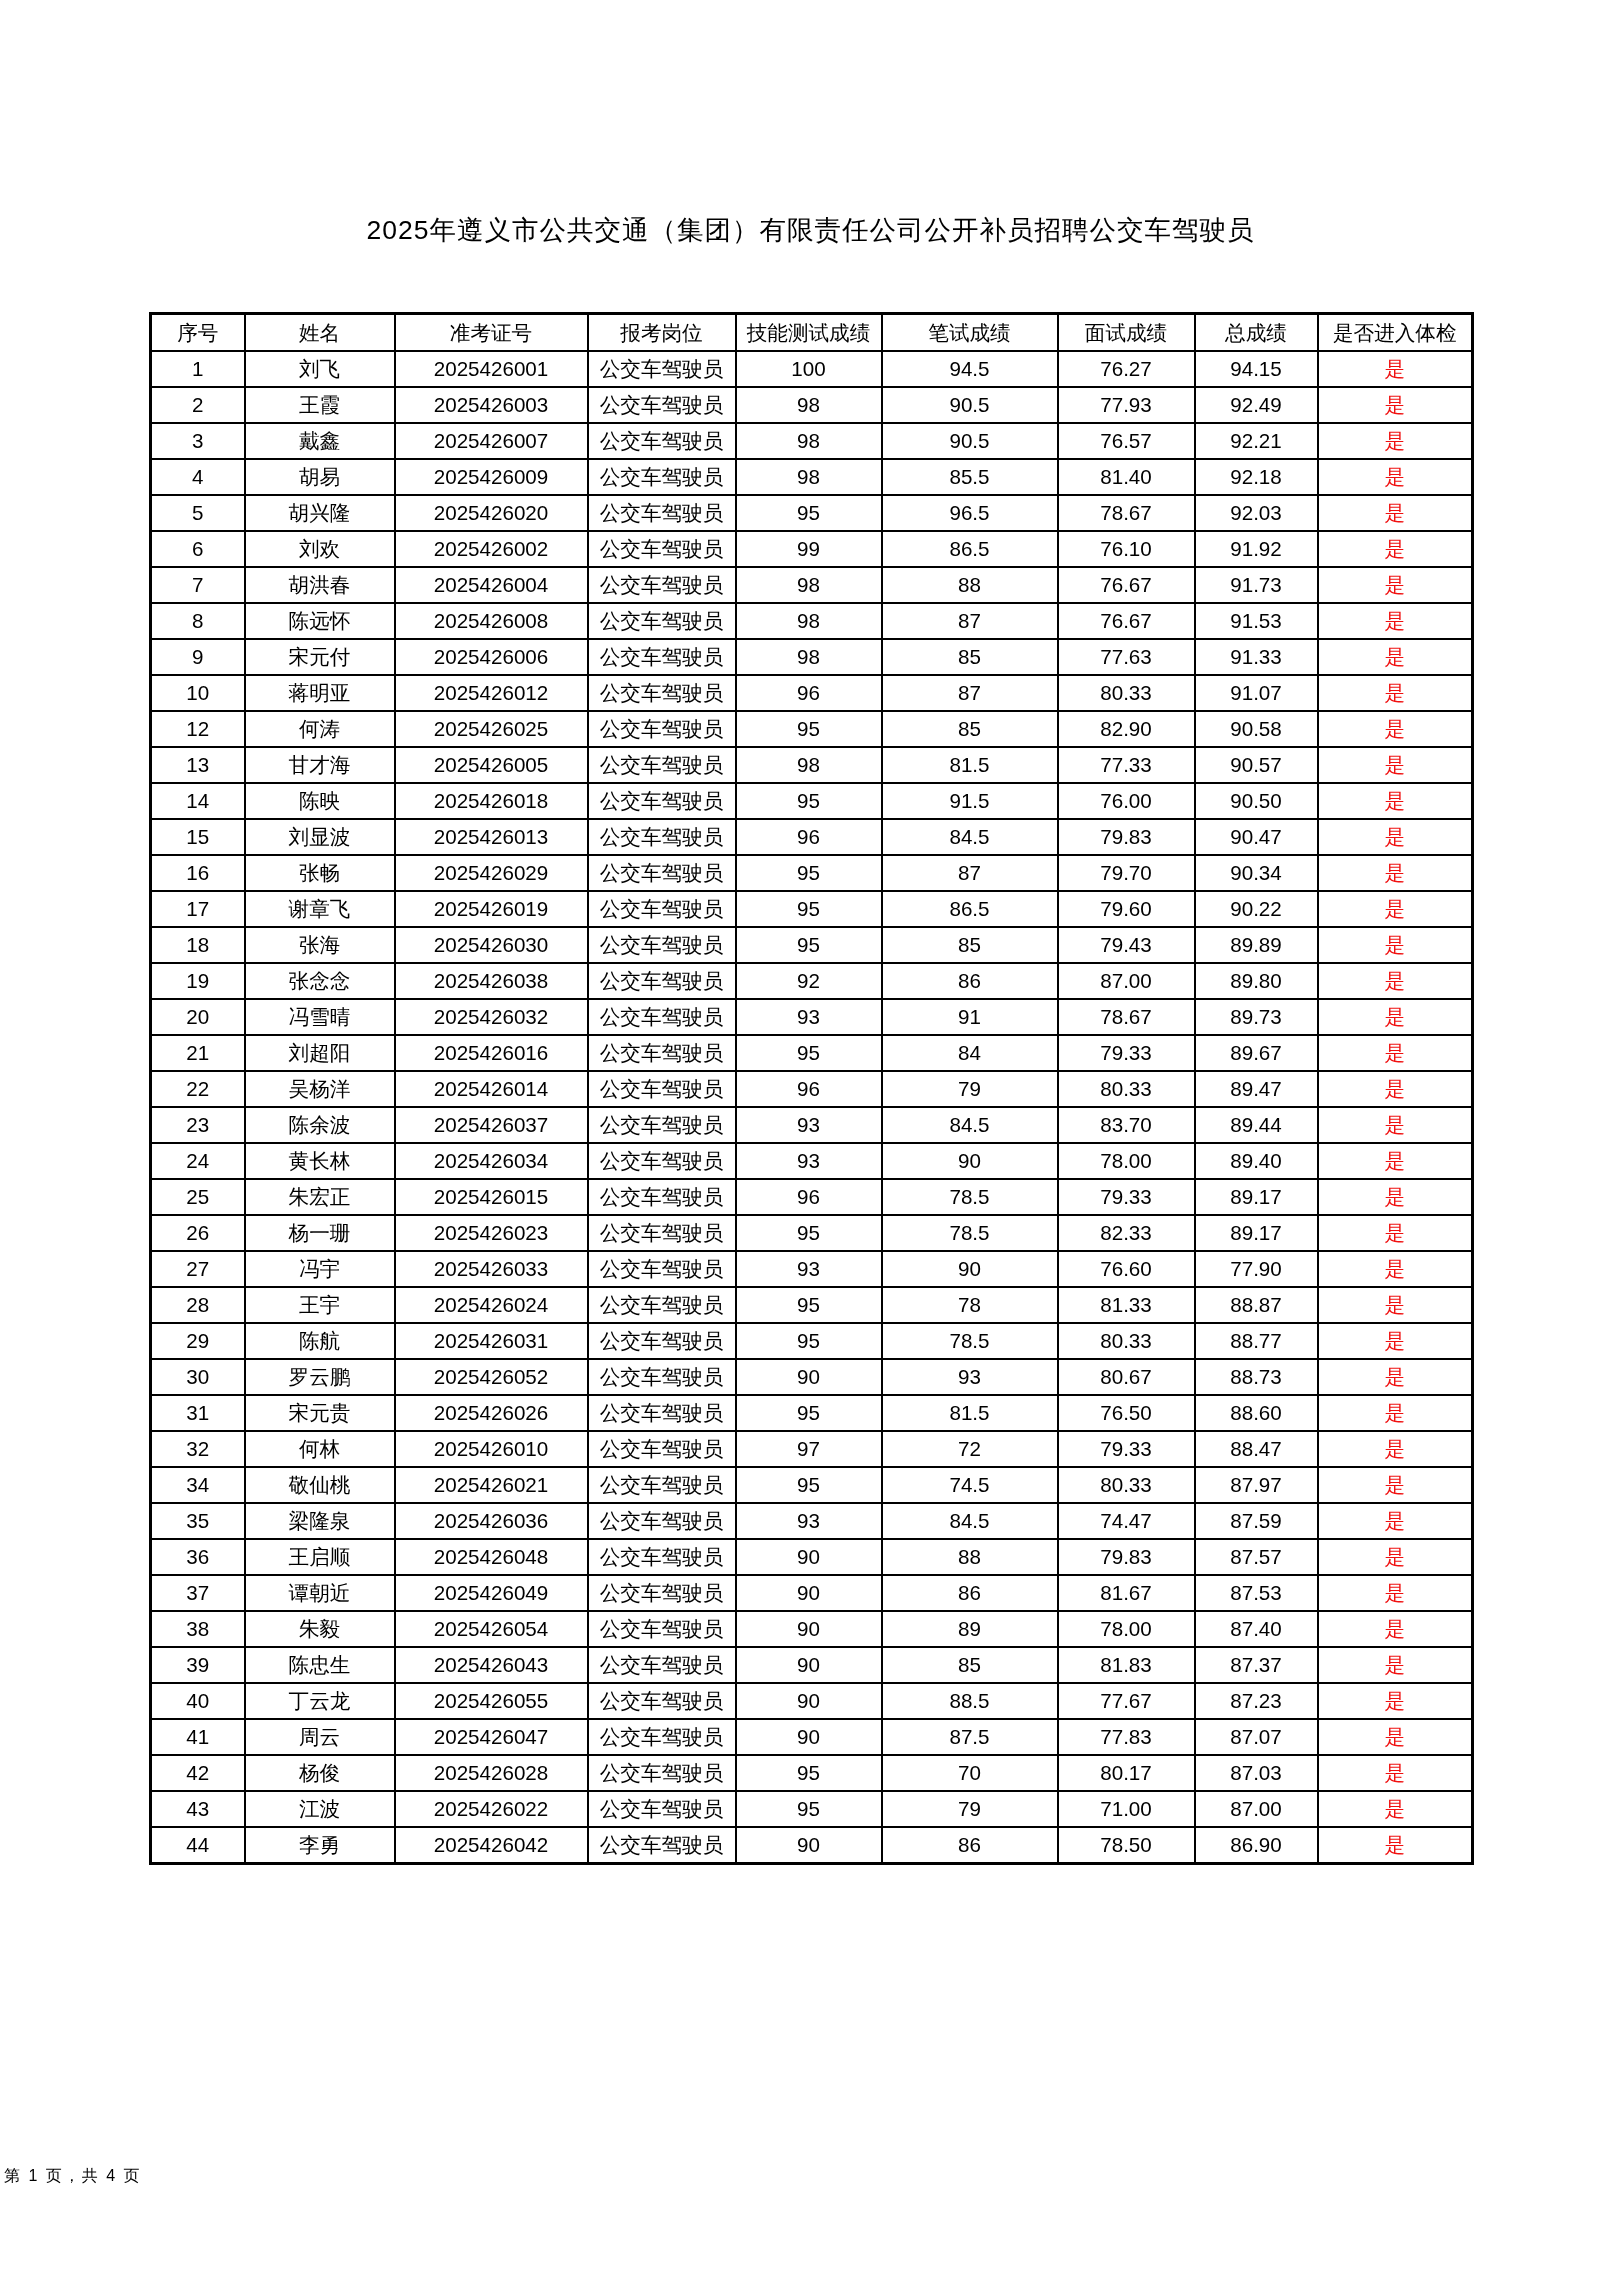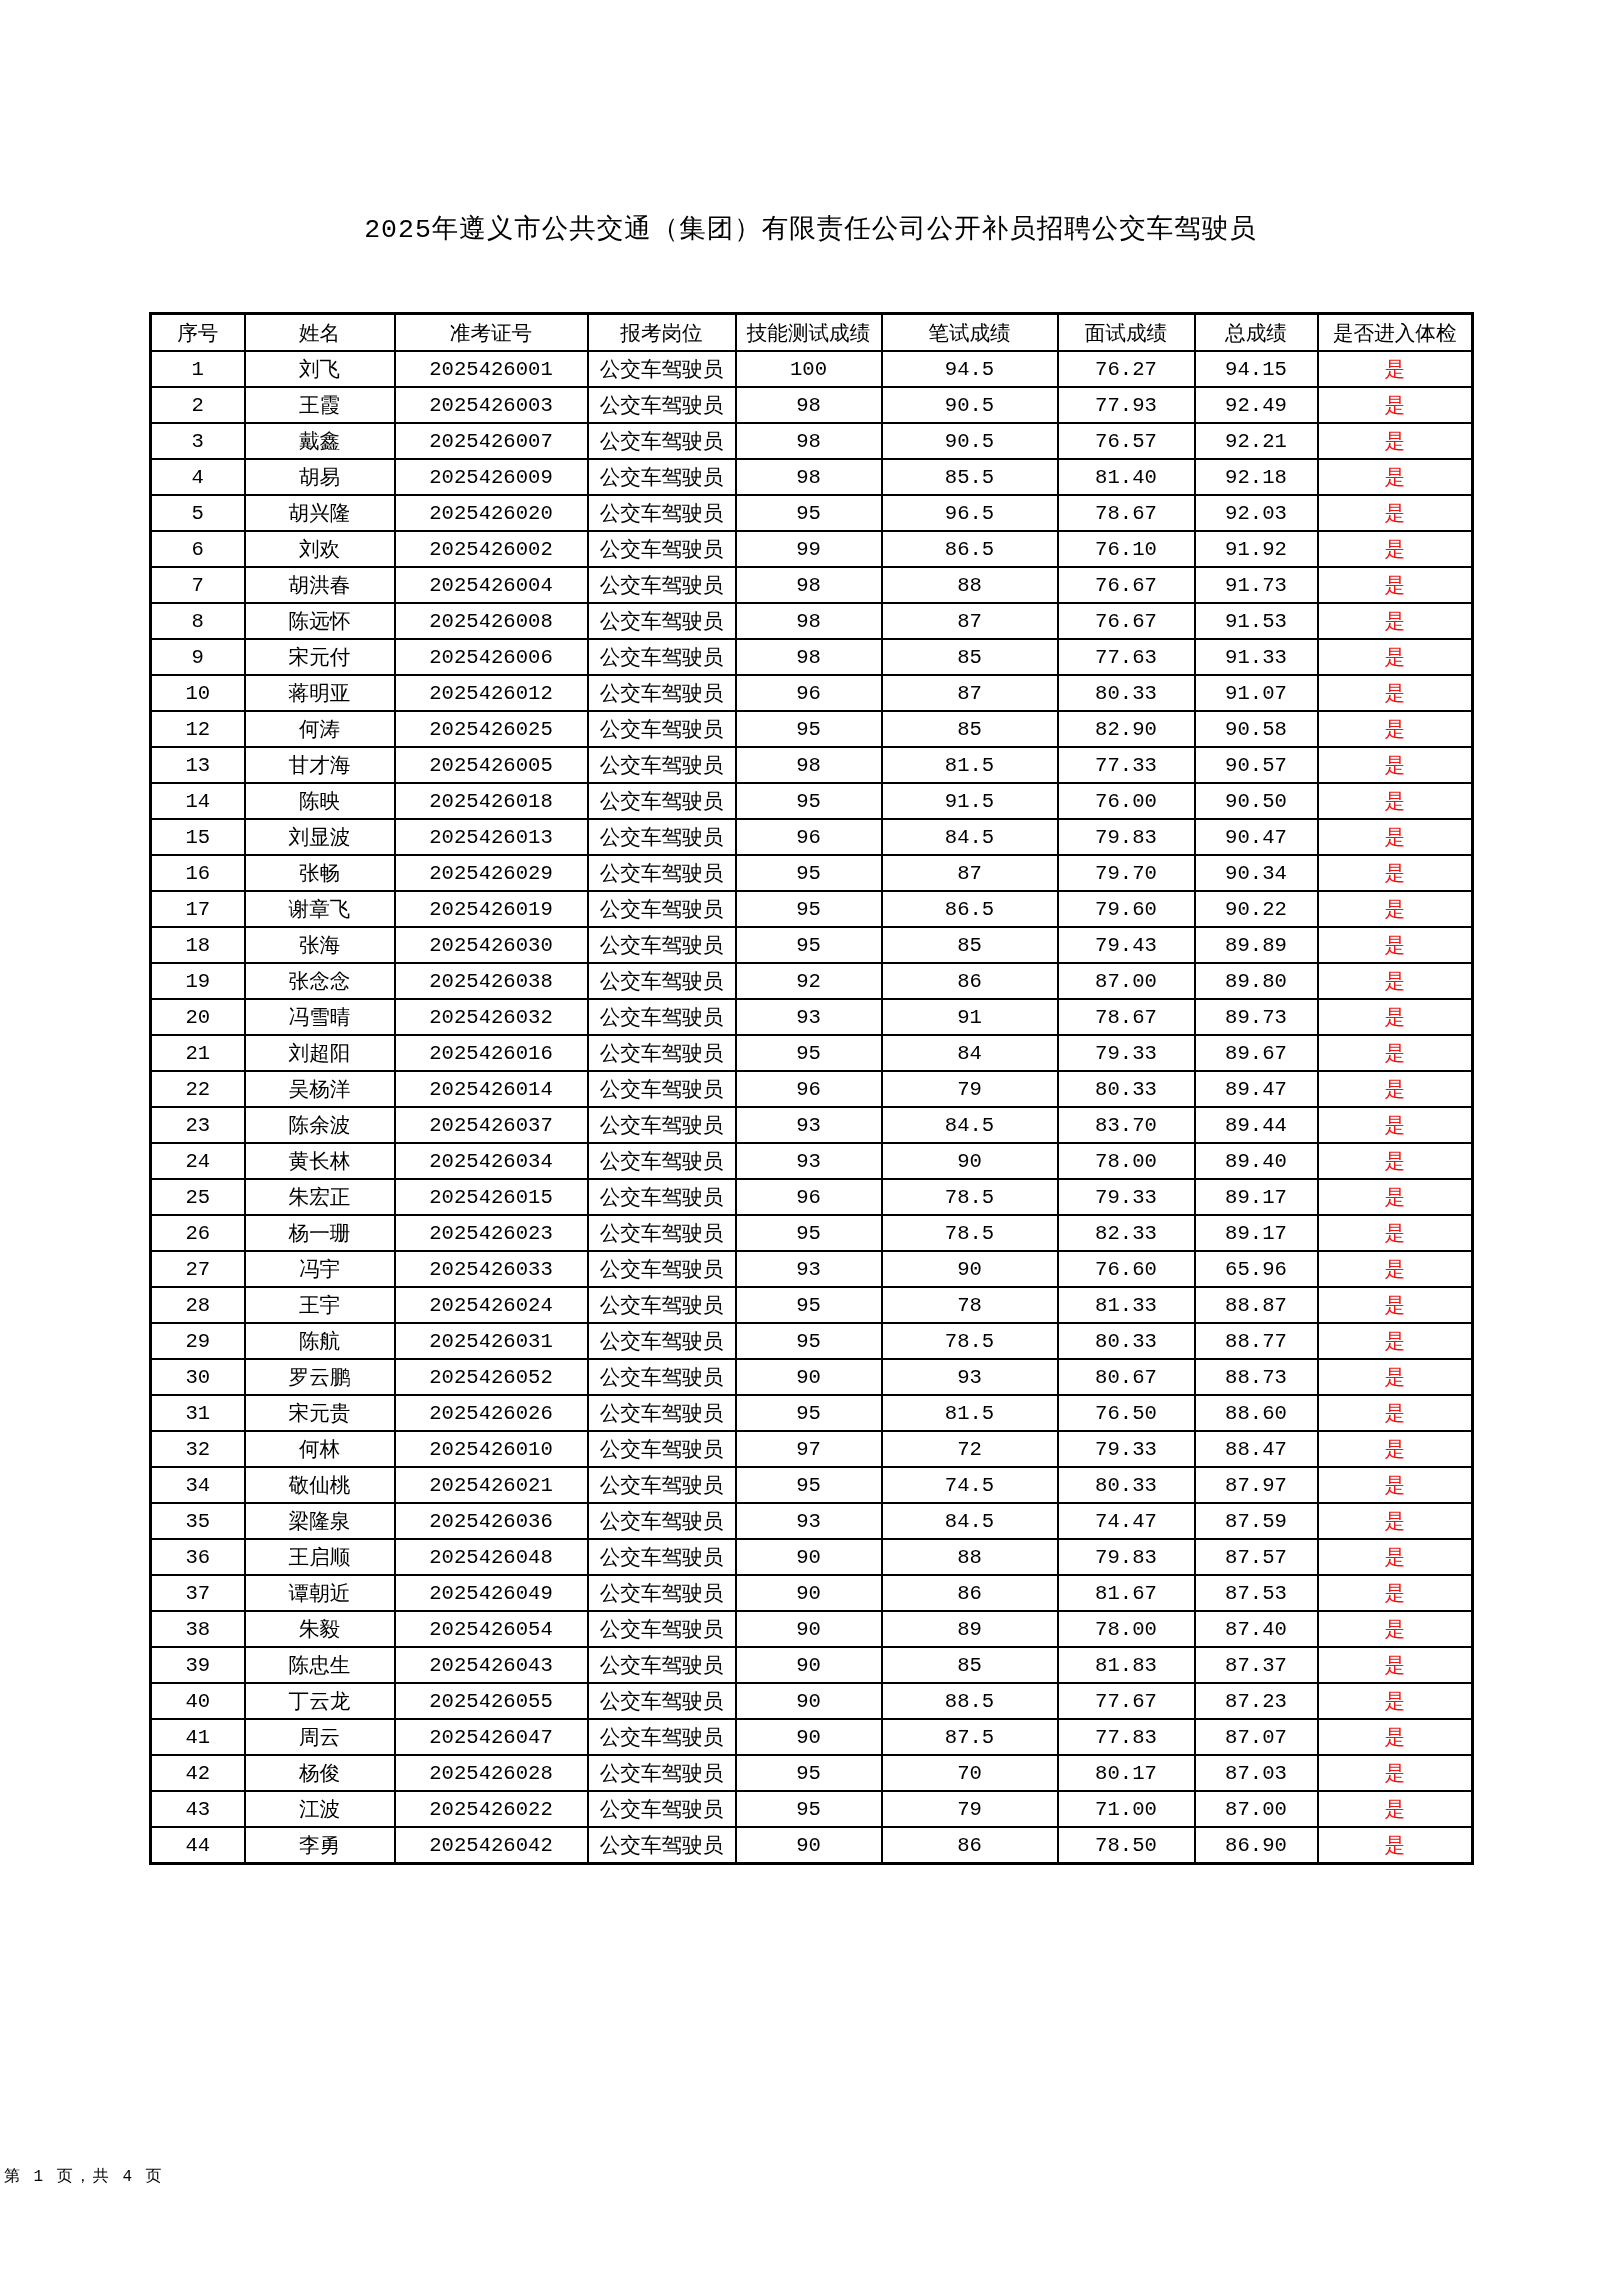--- a/index.html
+++ b/index.html
@@ -1,21 +1,21 @@
 <!DOCTYPE html>
 <html><head>
 <meta charset="utf-8">
 <style>
   html,body{margin:0;padding:0;background:#ffffff;}
   .page{
     position:relative;
     width:1621px;
     height:2292px;
     background:#ffffff;
-    font-family:Liberation Mono, monospace;
+    font-family:Liberation Sans, sans-serif;
     color:#000;
     overflow:hidden;
   }
   .title-block{
     position:absolute;
     top:212px;
     left:0;
     width:100%;
     text-align:center;
     font-size:26.5px;
@@ -366,21 +366,21 @@
           <td class="pass-cell" style="color: rgb(240, 16, 16);">是</td>
         </tr>
         <tr>
           <td>27</td>
           <td>冯宇</td>
           <td>2025426033</td>
           <td>公交车驾驶员</td>
           <td>93</td>
           <td>90</td>
           <td>76.60</td>
-          <td>65.96</td>
+          <td>77.90</td>
           <td class="pass-cell" style="color: rgb(240, 16, 16);">是</td>
         </tr>
         <tr>
           <td>28</td>
           <td>王宇</td>
           <td>2025426024</td>
           <td>公交车驾驶员</td>
           <td>95</td>
           <td>78</td>
           <td>81.33</td>

